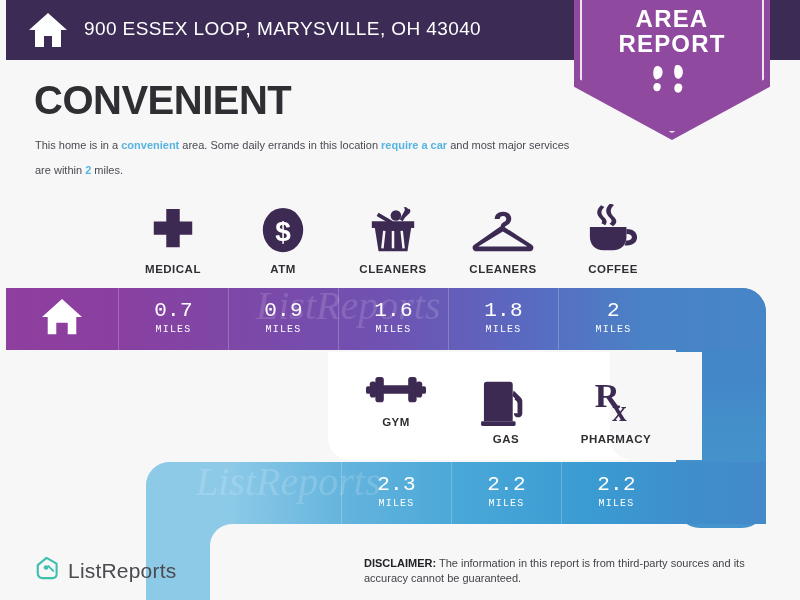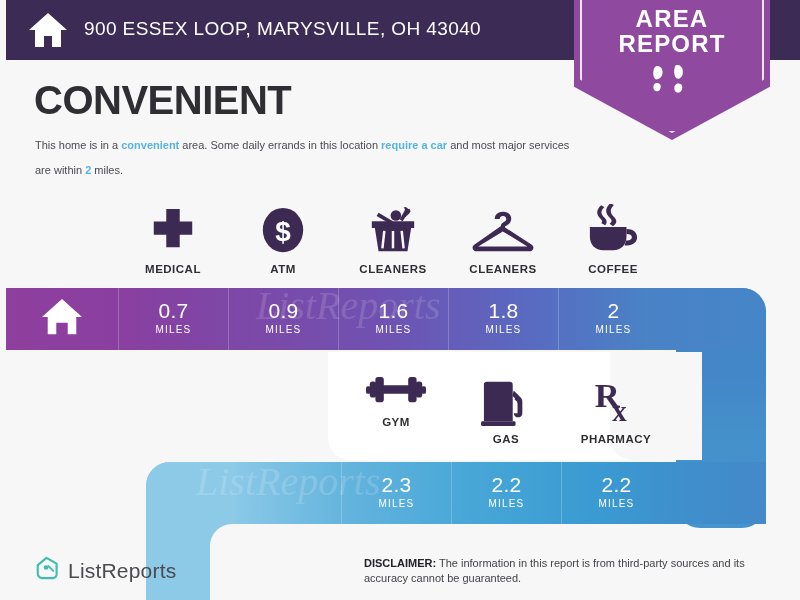--- a/index.html
+++ b/index.html
@@ -104,20 +104,21 @@
     position:absolute;left:322px;top:352px;width:374px;height:108px;
     background:#ffffff;border-radius:0 0 0 22px;z-index:3;
   }
 
   
   .dist{
     position:absolute;width:110px;height:64px;text-align:center;
     color:#ffffff;box-sizing:border-box;
     border-left:1px solid rgba(255,255,255,.22);
     z-index:5;
+    font-family:Liberation Mono, monospace;
   }
   .dist .num{
     font-size:21px;font-weight:400;line-height:21px;padding-top:12px;
     letter-spacing:.3px;
   }
   .dist .unit{font-size:10px;letter-spacing:1.2px;margin-top:3px;}
 
   .home-cell{
     position:absolute;left:0;top:288px;width:112px;height:62px;
     display:flex;align-items:center;justify-content:center;z-index:5;

